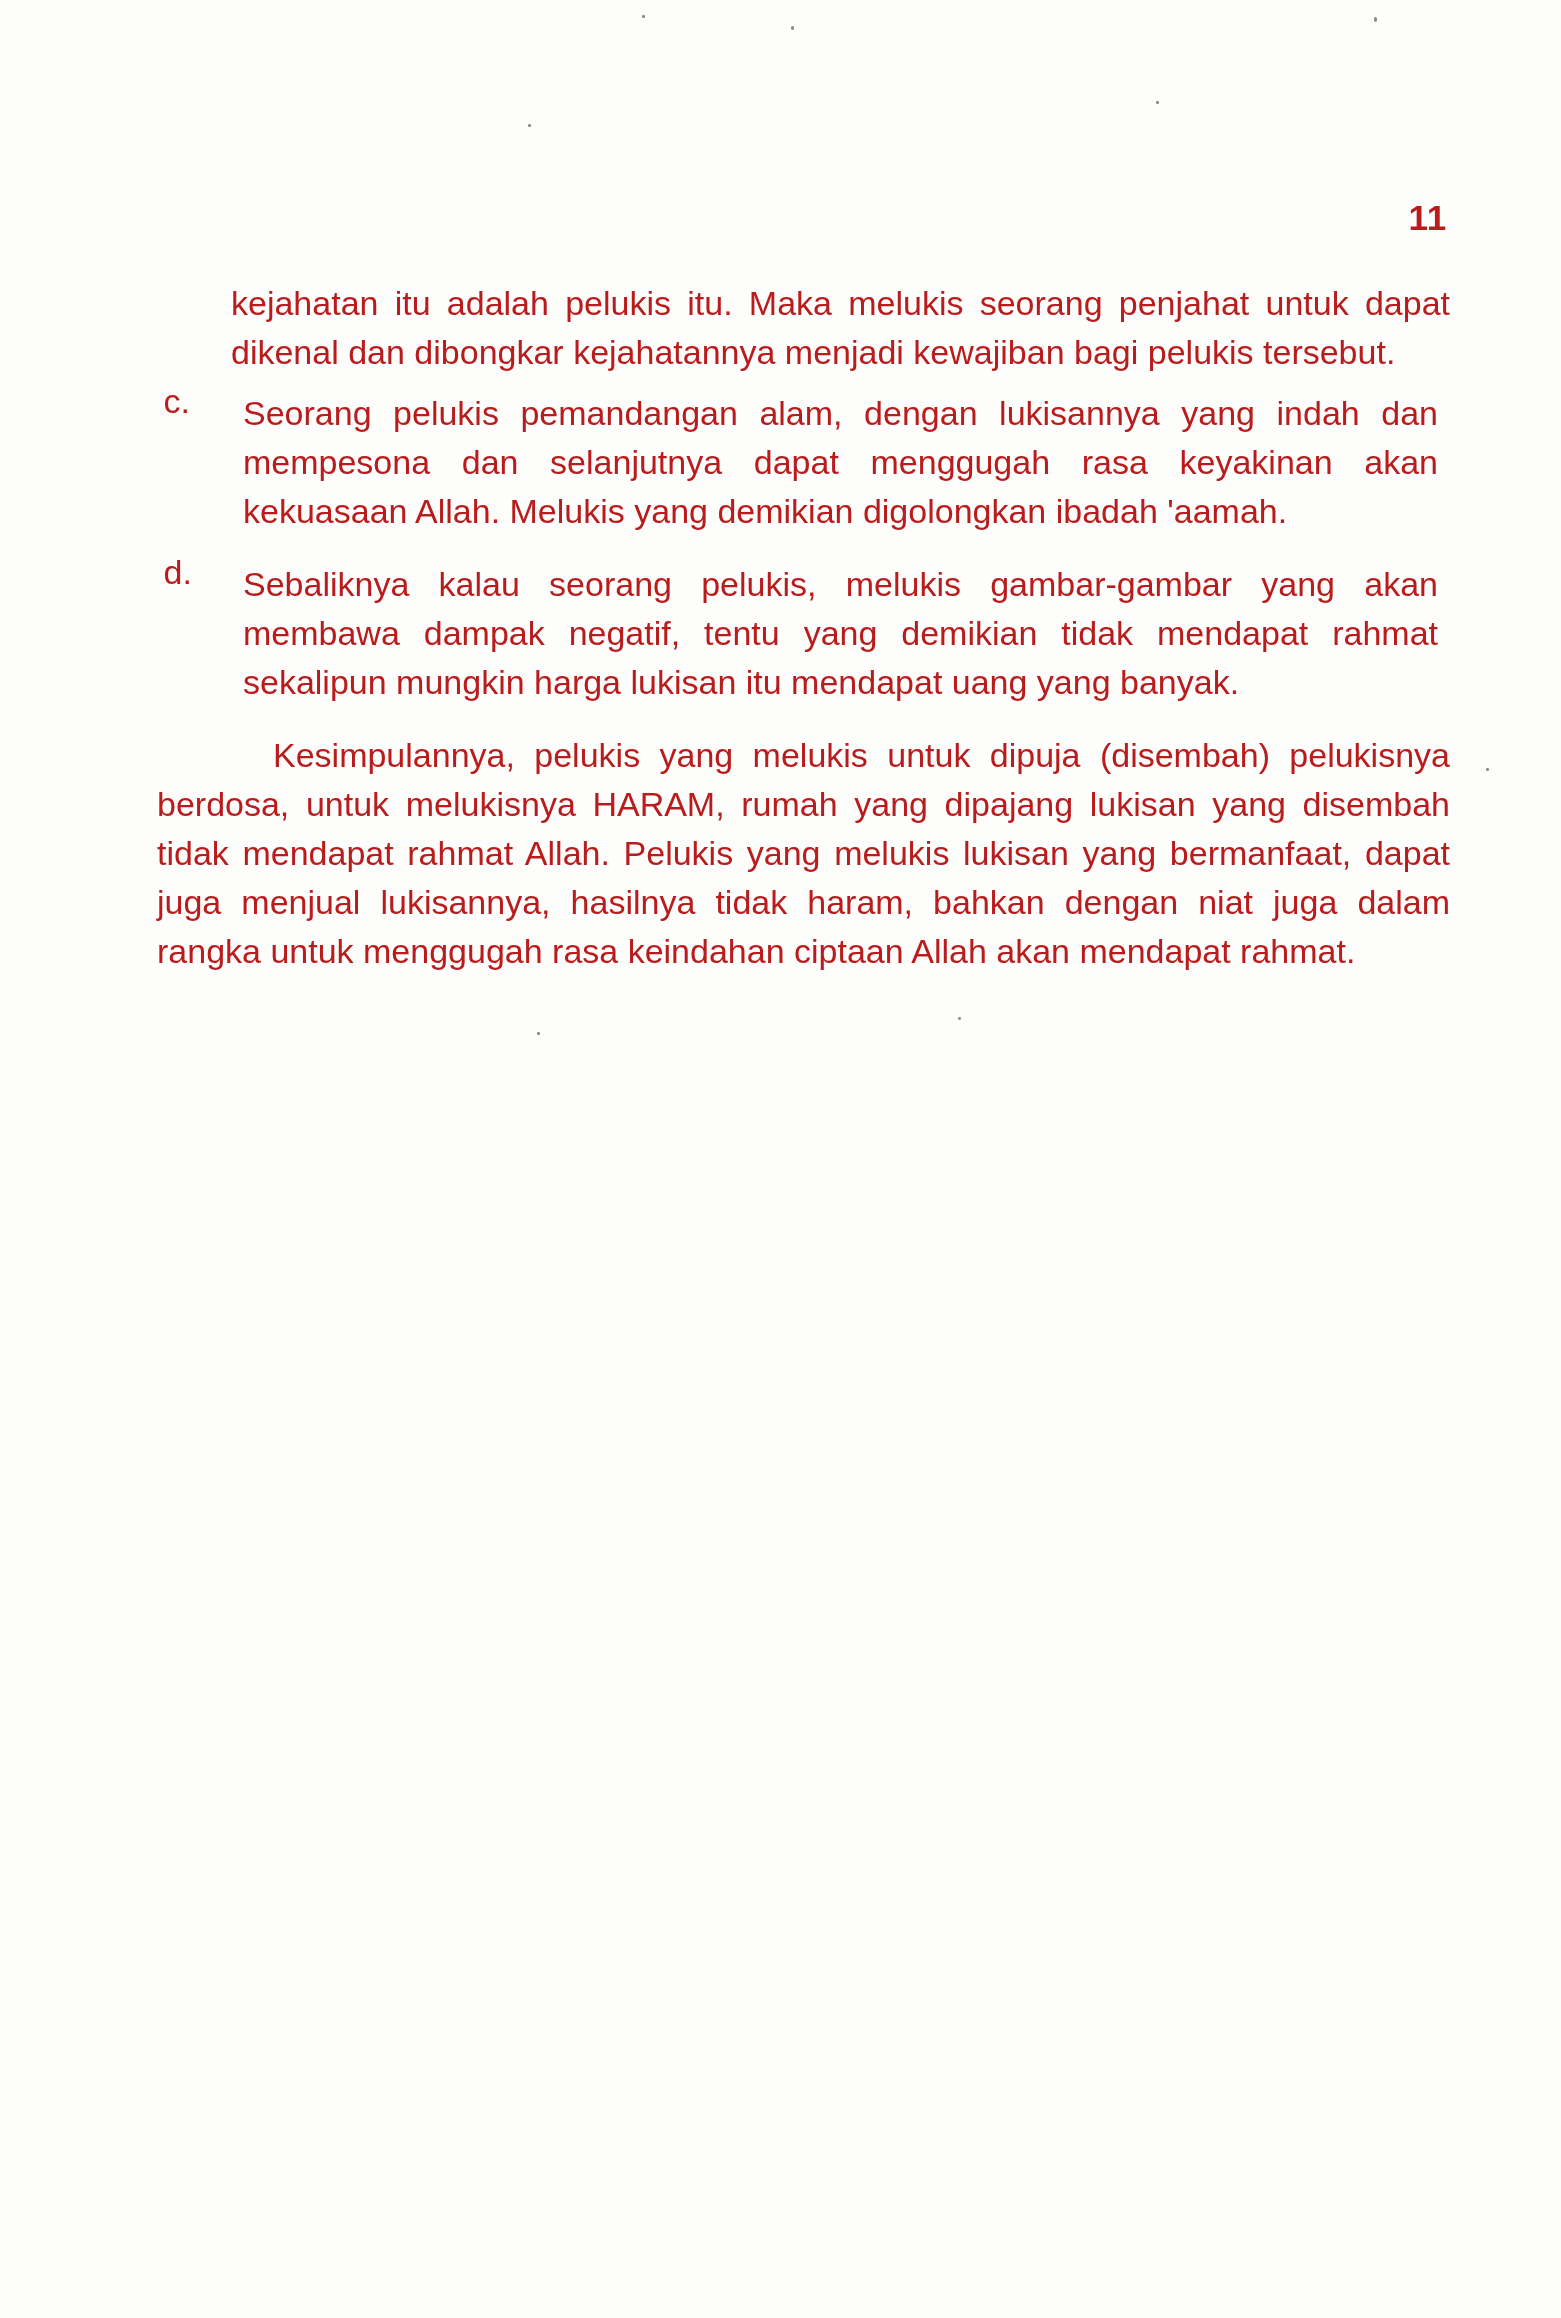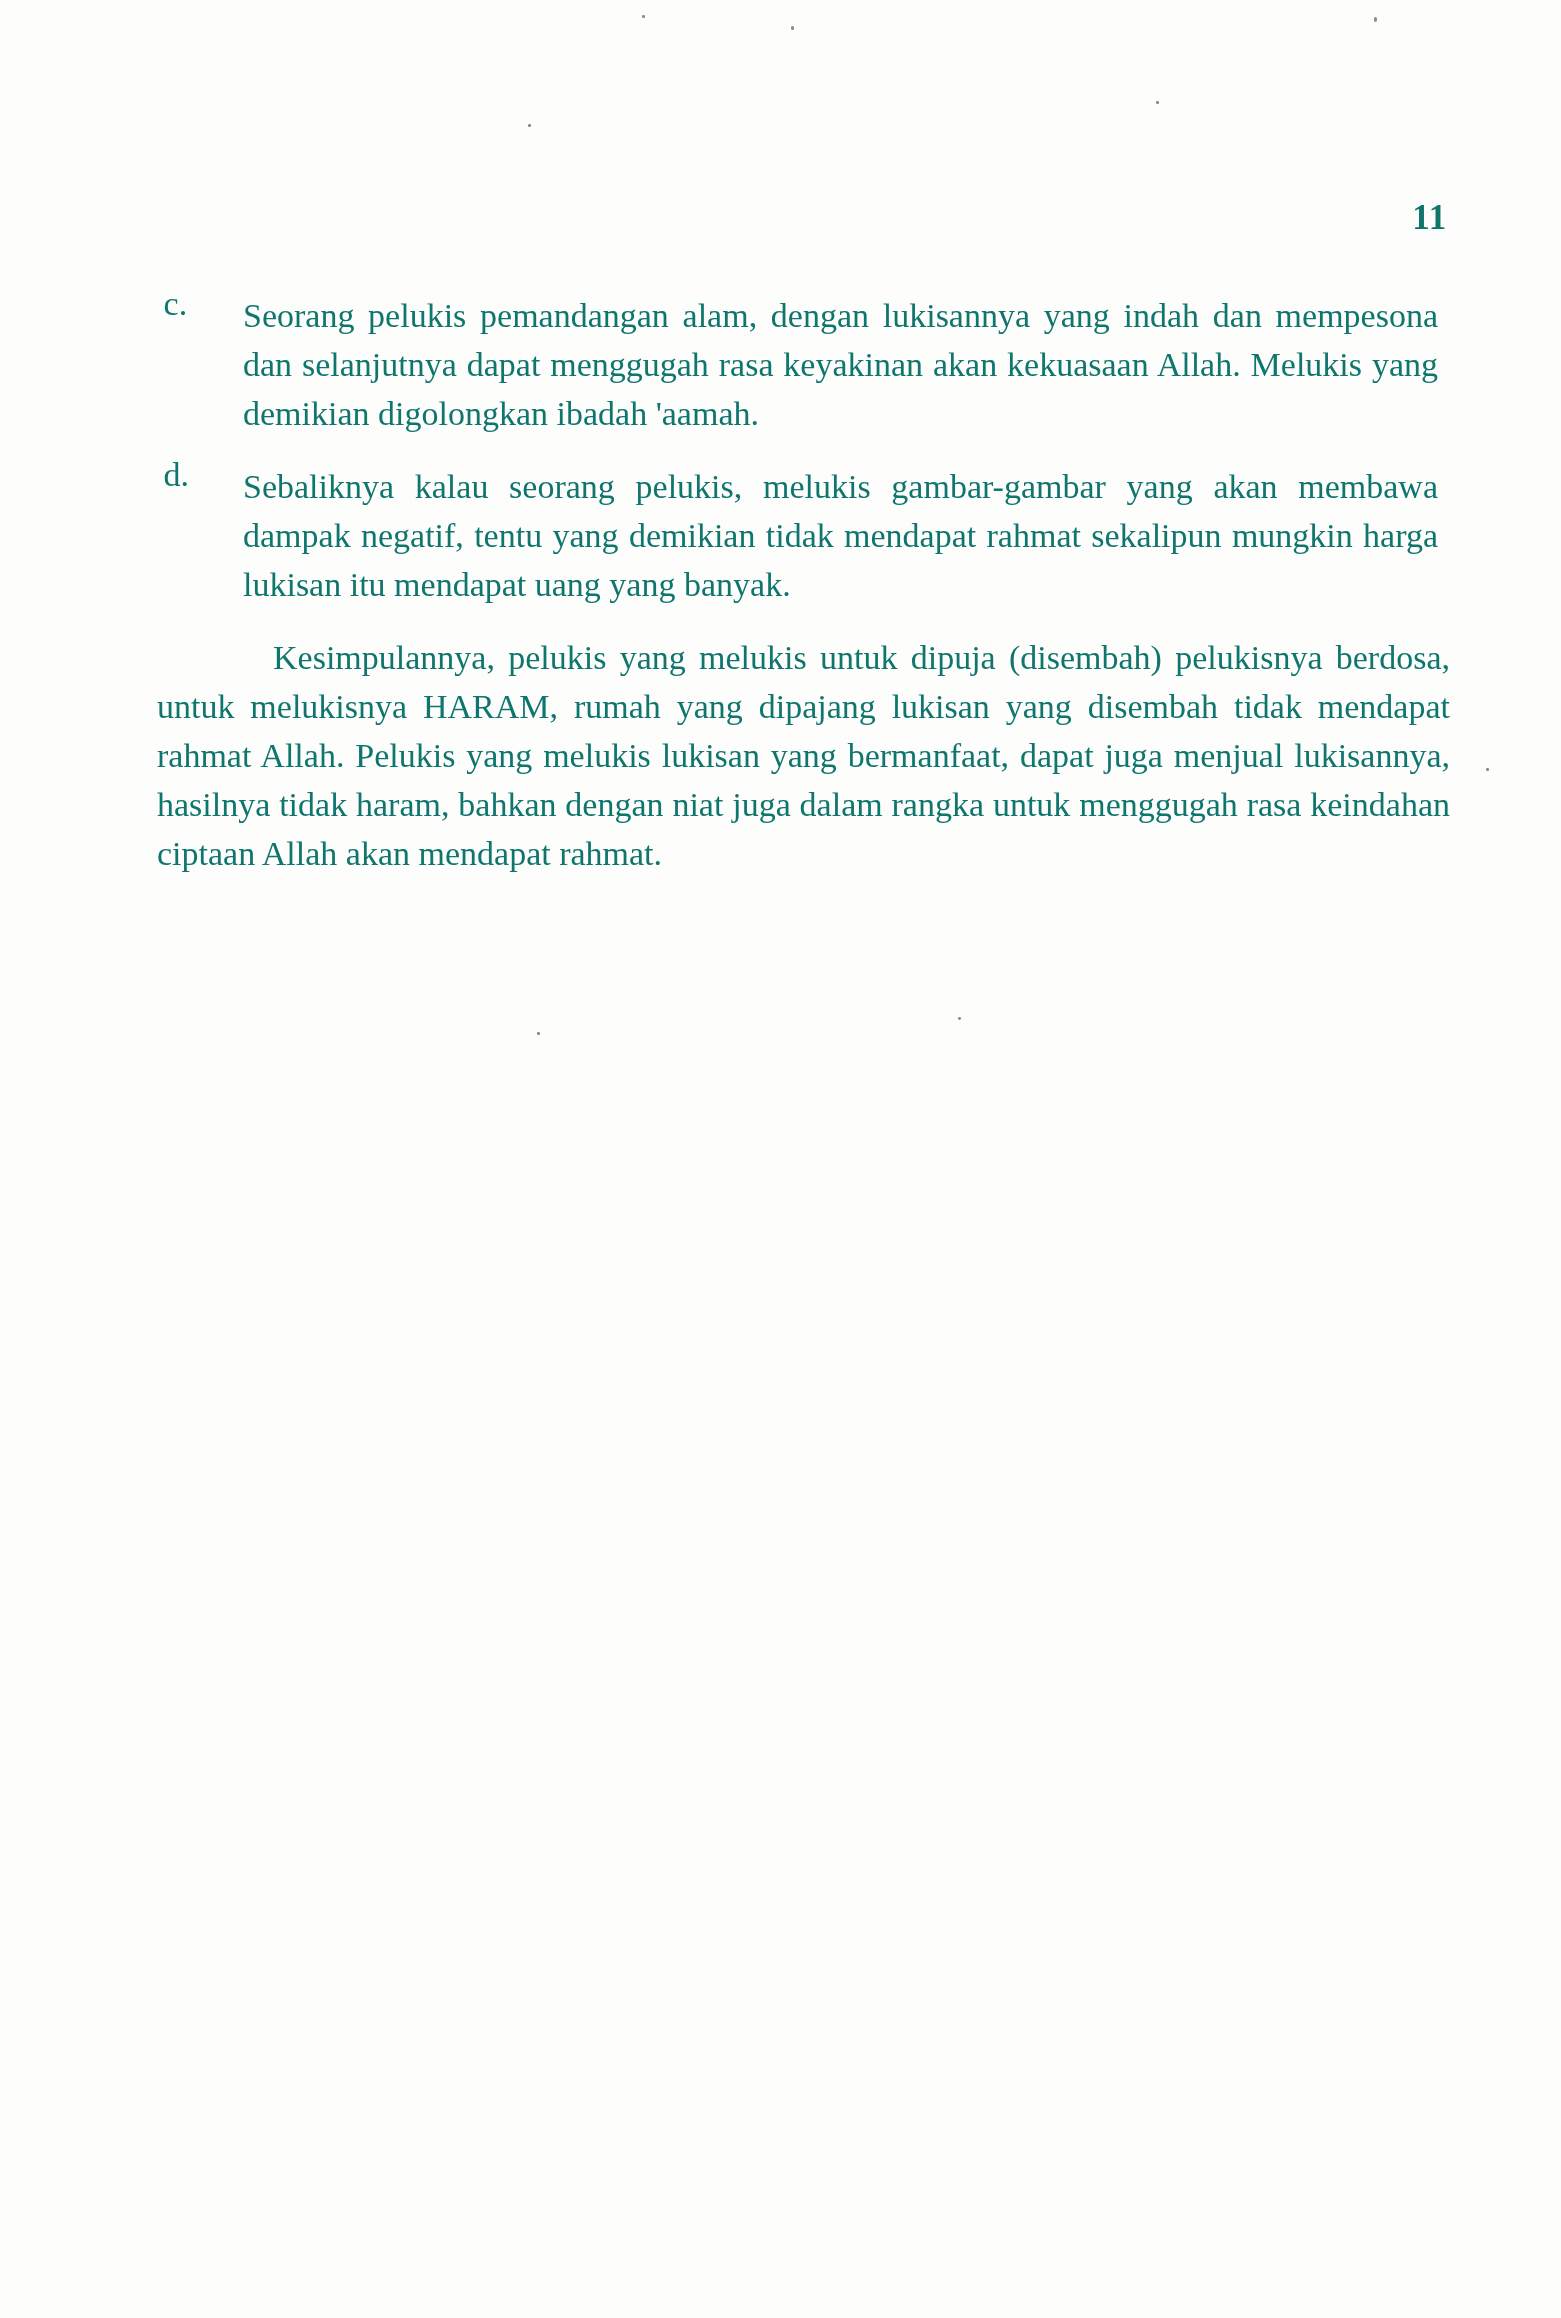--- a/index.html
+++ b/index.html
@@ -5,22 +5,22 @@
   html, body {
     margin: 0;
     padding: 0;
     background: #e9e9e9;
   }
   .page {
     position: relative;
     width: 1561px;
     height: 2319px;
     background: #fdfdfc;
-    font-family: Liberation Serif, serif;
-    color: #0f766e;
+    font-family: Liberation Sans, sans-serif;
+    color: #b91c1c;
     overflow: hidden;
   }
   .page-number {
     position: absolute;
     top: 198px;
     right: 114px;
     font-size: 35px;
     font-weight: 700;
     letter-spacing: 0.8px;
   }
@@ -84,20 +84,21 @@
   <span class="speckle sp4"></span>
   <span class="speckle sp5"></span>
   <span class="speckle sp6"></span>
   <span class="speckle sp7"></span>
   <span class="speckle sp8"></span>
 
   <div class="page-number">11</div>
 
   <div class="text-block">
 
+    <p class="hang-para">kejahatan itu adalah pelukis itu. Maka melukis seorang penjahat untuk dapat dikenal dan dibongkar kejahatannya menjadi kewajiban bagi pelukis tersebut.</p>
 
     <div class="list-item">
       <span class="marker">c.</span>
       <p class="item-text">Seorang pelukis pemandangan alam, dengan lukisannya yang indah dan mempesona dan selanjutnya dapat menggugah rasa keyakinan akan kekuasaan Allah. Melukis yang demikian digolongkan ibadah 'aamah.</p>
     </div>
 
     <div class="list-item">
       <span class="marker">d.</span>
       <p class="item-text">Sebaliknya kalau seorang pelukis, melukis gambar-gambar yang akan membawa dampak negatif, tentu yang demikian tidak mendapat rahmat sekalipun mungkin harga lukisan itu mendapat uang yang banyak.</p>
     </div>

